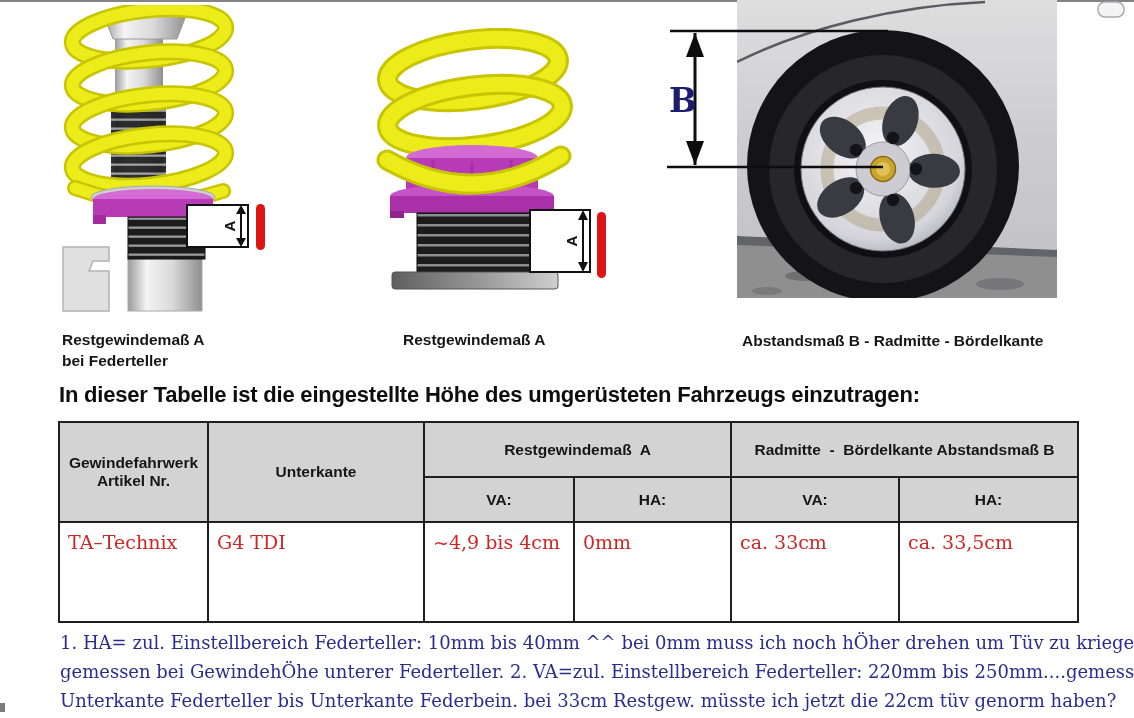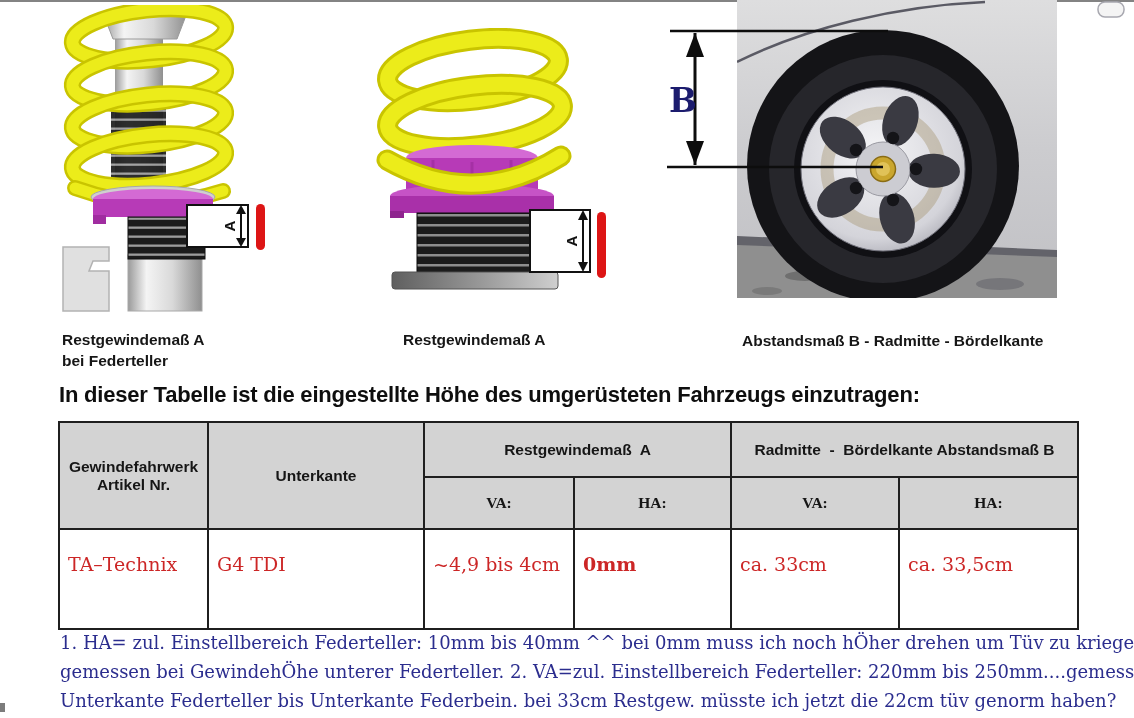--- a/index.html
+++ b/index.html
@@ -17,23 +17,23 @@
   .heading{position:absolute;left:59px;top:382px;font-weight:bold;font-size:22px;
            letter-spacing:-0.2px;color:#0e0e0e;white-space:nowrap;}
 
   .tablewrap{position:absolute;left:58px;top:421px;}
   table.rec{border-collapse:collapse;table-layout:fixed;width:1019px;}
   table.rec th,table.rec td{border:2px solid #1f1f1f;}
   table.rec th{background:#d3d3d3;font-size:15.5px;font-weight:bold;color:#161616;
                text-align:center;vertical-align:middle;white-space:pre-wrap;padding:2px 6px;}
   table.rec td{background:#ffffff;vertical-align:top;text-align:left;
                font-family:"DejaVu Serif","Liberation Serif",serif;
-               font-size:19px;color:#cc2626;padding:23px 4px 0 8px;}
-  tr.h1{height:55px;} tr.h2{height:52px;font-family:Liberation Serif, serif;} tr.data{height:100px;}
-  td.low{padding-top:18px;padding-left:12px;font-weight:bold;}
+               font-size:19px;color:#cc2626;padding:8px 4px 0 8px;}
+  tr.h1{height:55px;} tr.h2{height:45px;} tr.data{height:100px;}
+  td.low{padding-top:18px;padding-left:12px;}
   td.pad-l{padding-left:10px;}
 
   .notes{position:absolute;left:60px;top:628px;
          font-family:"DejaVu Serif","Liberation Serif",serif;
          font-size:18px;color:#2b2d8e;}
   .notes div{line-height:29px;white-space:nowrap;}
 </style>
 </head>
 <body>
 

